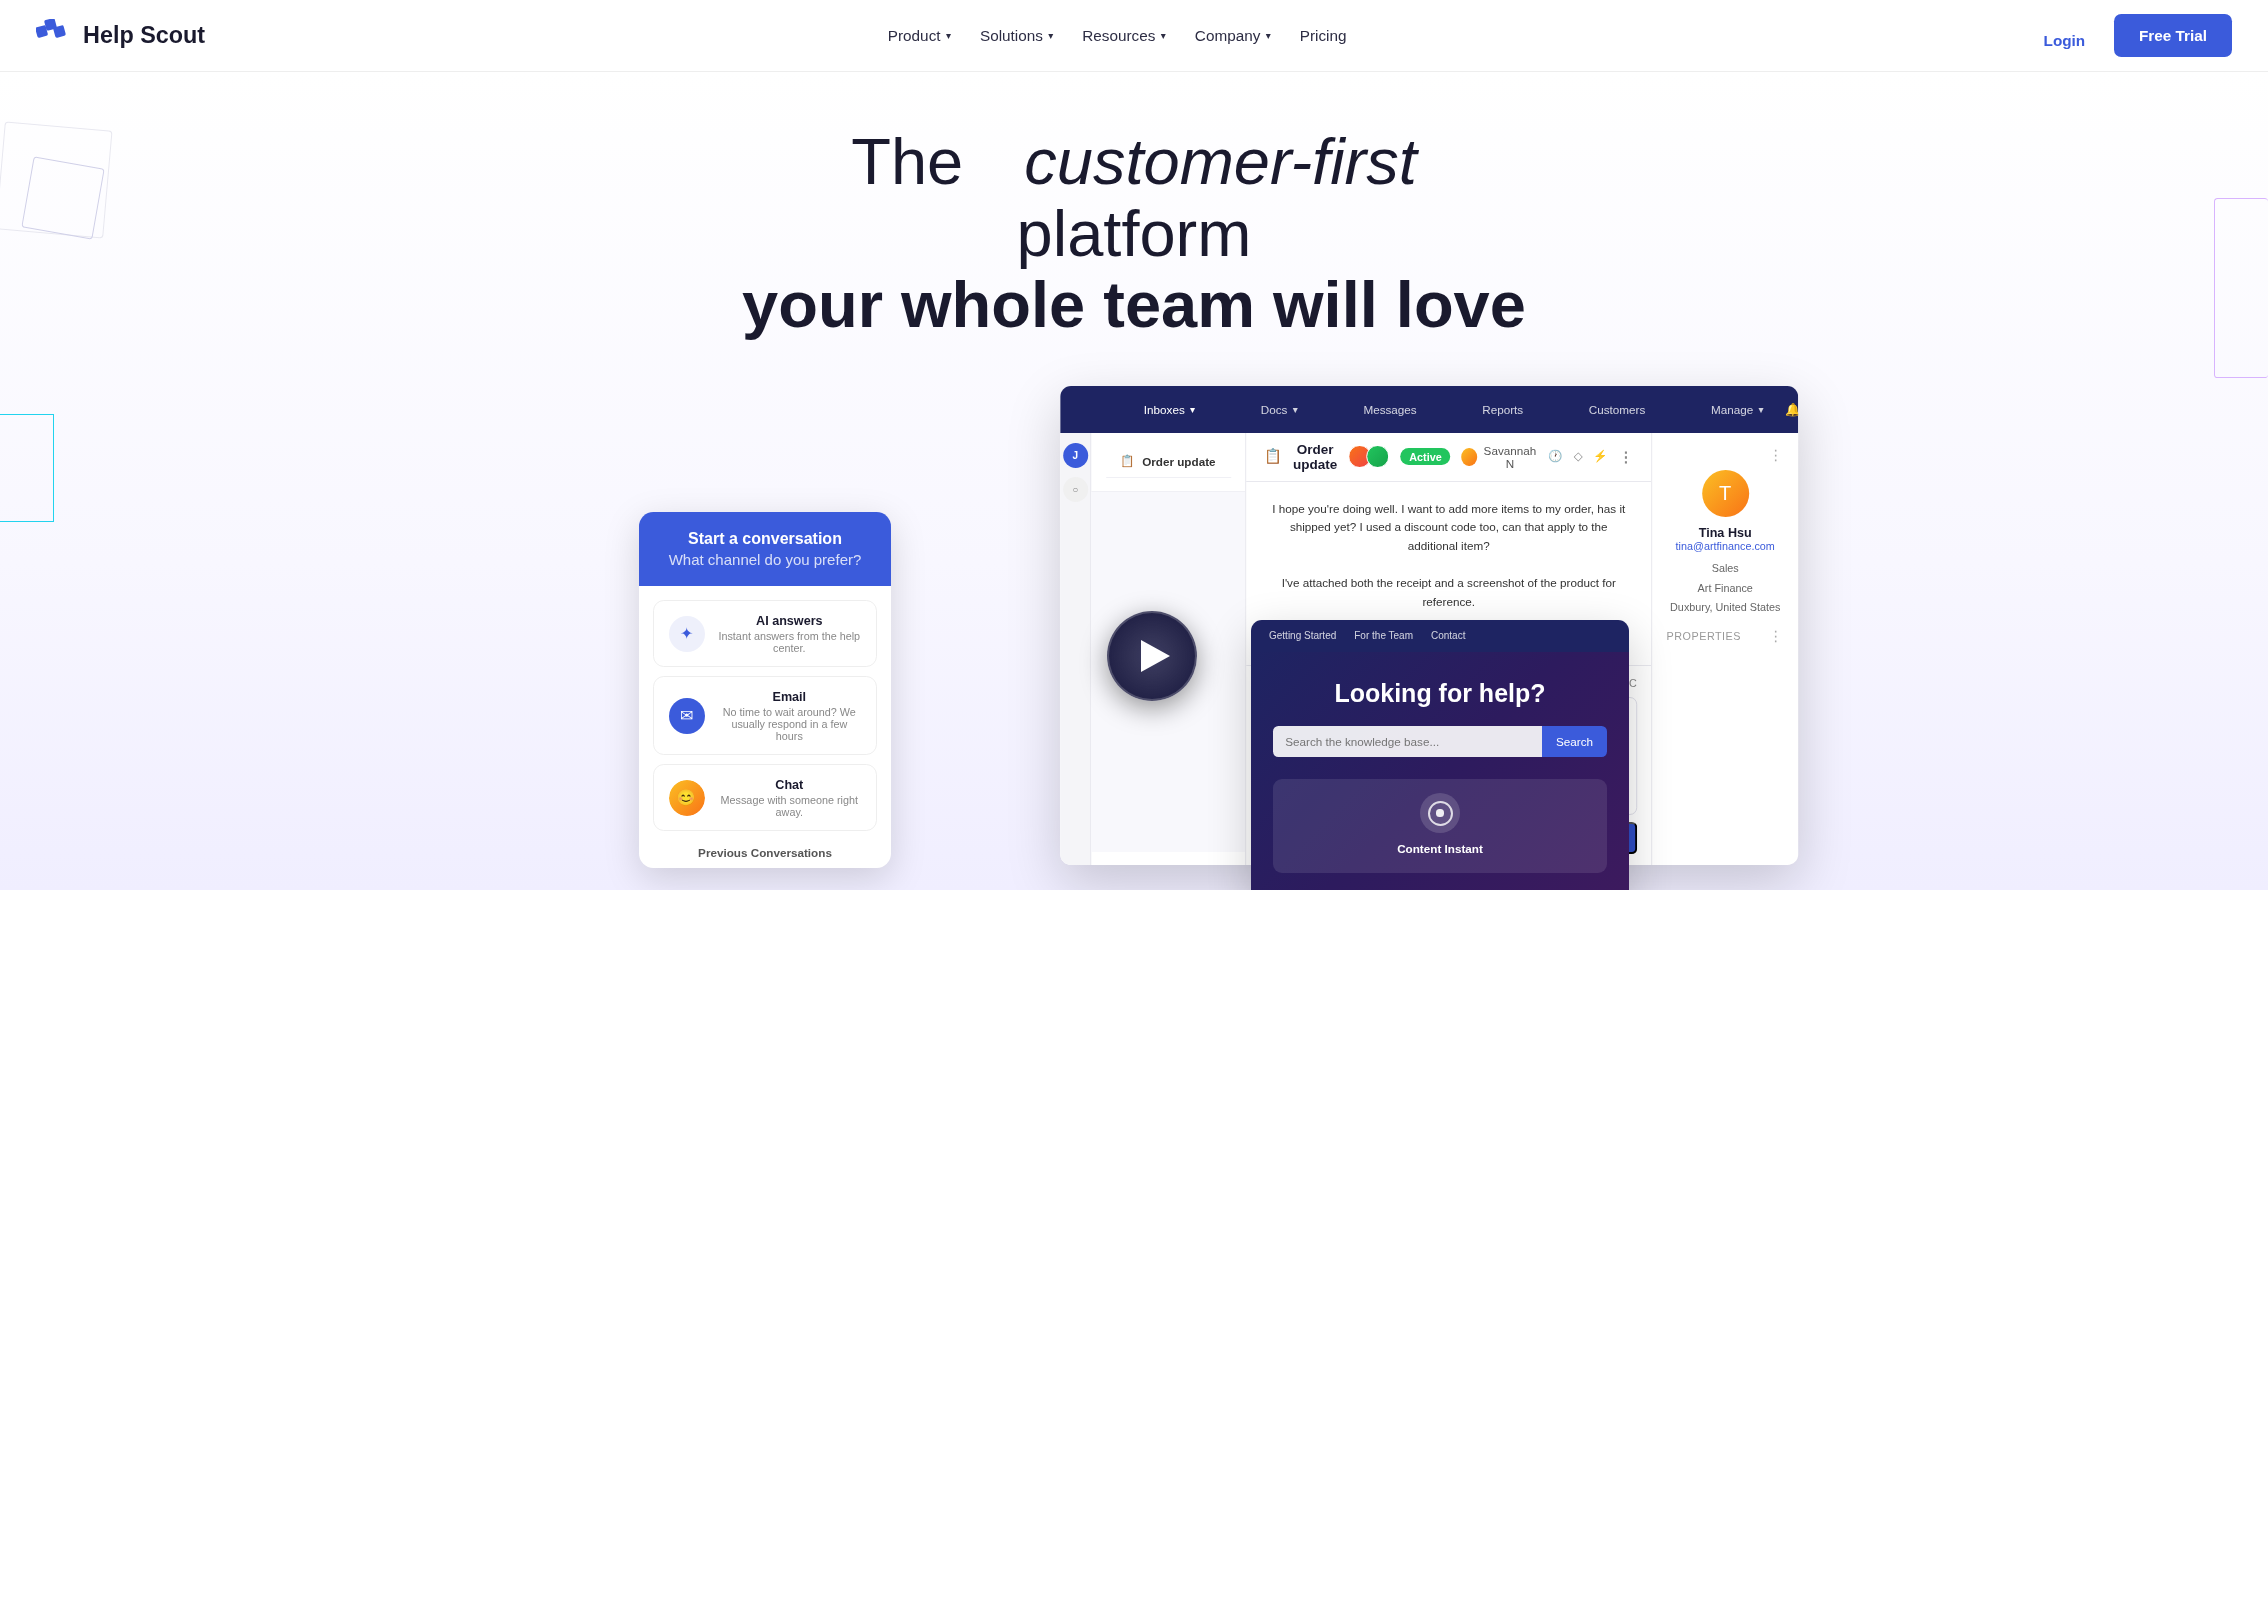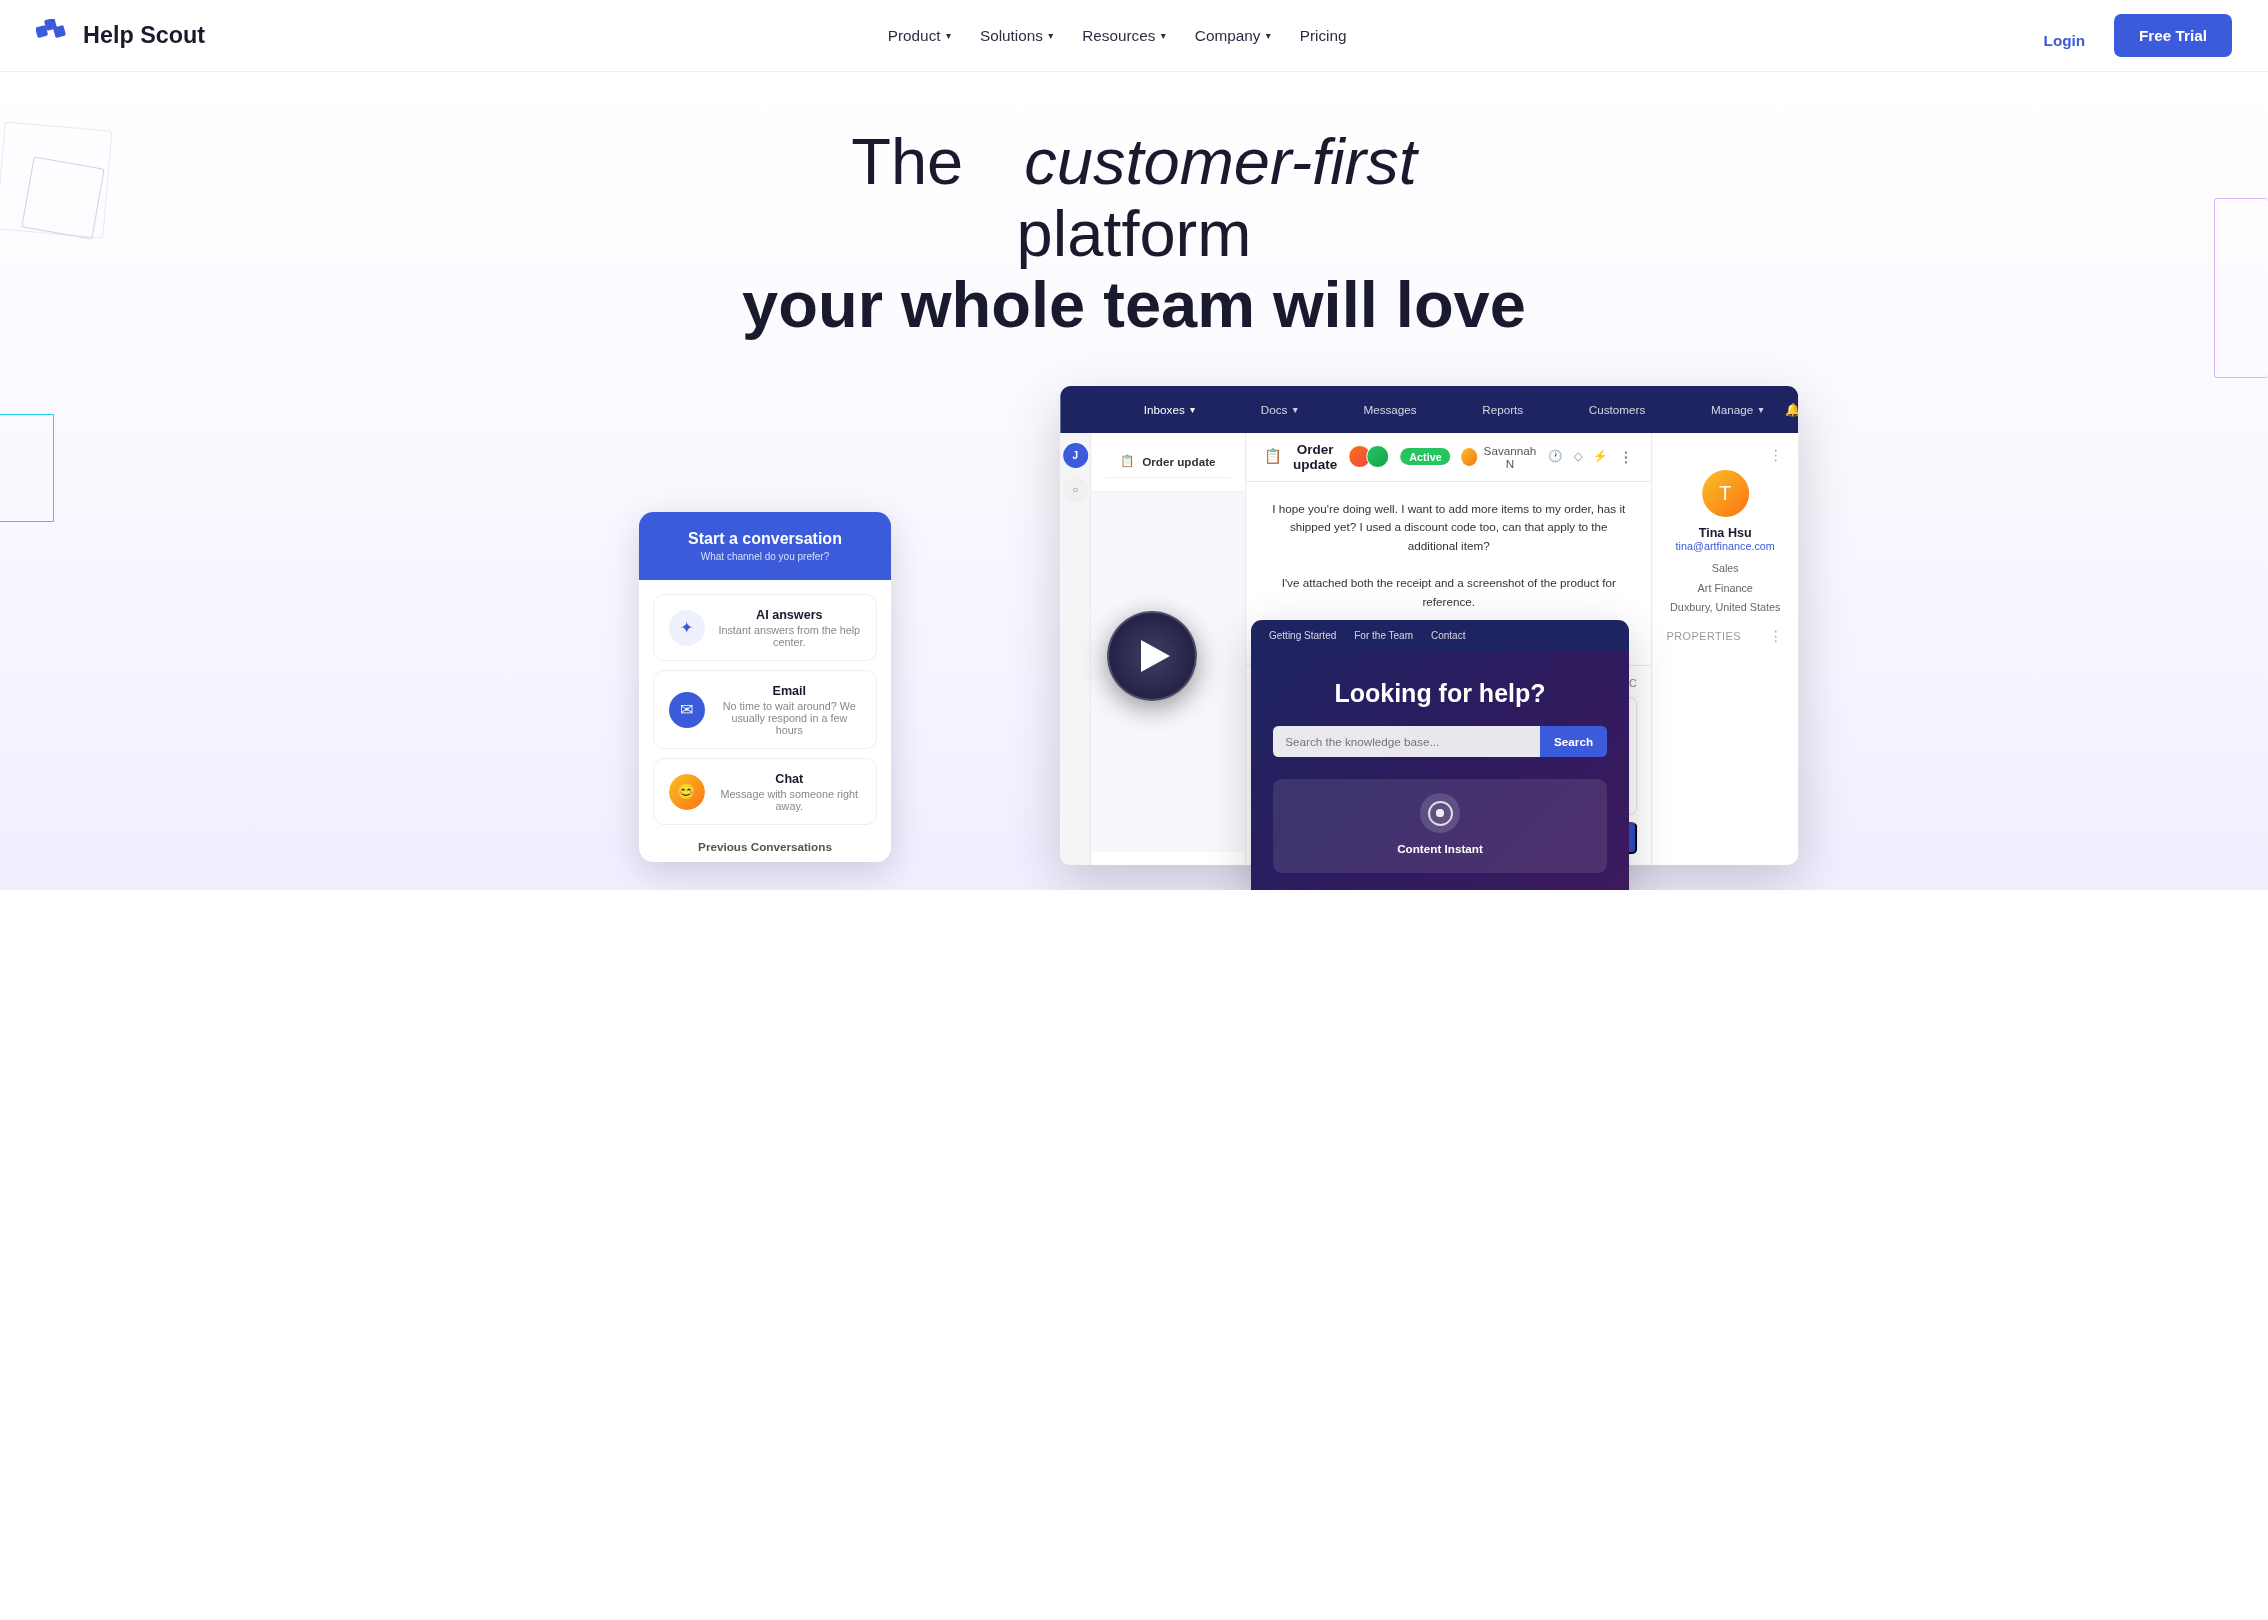--- a/index.html
+++ b/index.html
@@ -195,21 +195,21 @@
     
     .chat-widget {
       position: absolute; left: 0; top: 126px; z-index: 10;
       width: 252px; background: #fff; border-radius: 14.4px;
       box-shadow: 0 10.8px 36px rgba(0,0,0,0.15); overflow: hidden;
     }
     .chat-widget-header {
       background: #3b5bdb; padding: 18px; text-align: center;
     }
     .chat-widget-title { color: #fff; font-size: 16px; font-weight: 700; margin-bottom: 3.6px; }
-    .chat-widget-sub { color: rgba(255,255,255,0.8); font-size: 10px; }
+    .chat-widget-sub { color: rgba(255,255,255,0.8); font-size: 15px; }
     .chat-options { padding: 14.4px; display: flex; flex-direction: column; gap: 9px; }
     .chat-opt {
       display: flex; align-items: center; gap: 12.6px; padding: 12.6px 14.4px;
       border: 0.9px solid #eee; border-radius: 10.8px; cursor: pointer;
     }
     .chat-opt-icon {
       width: 36px; height: 36px; border-radius: 50%; display: flex; align-items: center;
       justify-content: center; flex-shrink: 0; font-size: 16px;
     }
     .chat-opt-icon.ai { background: #eef0fb; color: #3b5bdb; }
@@ -256,21 +256,21 @@
     }
     .kb-title { color: #fff; font-size: 25px; font-weight: 800; margin-bottom: 18px; }
     .kb-search {
       display: flex; gap: 0; margin-bottom: 21.6px;
     }
     .kb-search-input {
       flex: 1; padding: 9px 12.6px; border: none; border-radius: 5.4px 0 0 5.4px;
       font-size: 11.7px; background: rgba(255,255,255,0.9);
     }
     .kb-search-btn {
-      background: #3b5bdb; color: #fff; font-size: 11.7px; font-weight: 700;
+      background: #3b5bdb; color: #fff; font-size: 11.7px; font-weight: 400;
       padding: 9px 14.4px; border: none; border-radius: 0 5.4px 5.4px 0; cursor: pointer;
     }
     .kb-cards { display: flex; gap: 10.8px; }
     .kb-card {
       flex: 1; background: rgba(255,255,255,0.1); border-radius: 9px;
       padding: 14.4px; text-align: center; cursor: pointer;
     }
     .kb-card-icon {
       width: 40px; height: 40px; border-radius: 50%; background: rgba(255,255,255,0.15);
       margin: 0 auto 9px; display: flex; align-items: center; justify-content: center;

